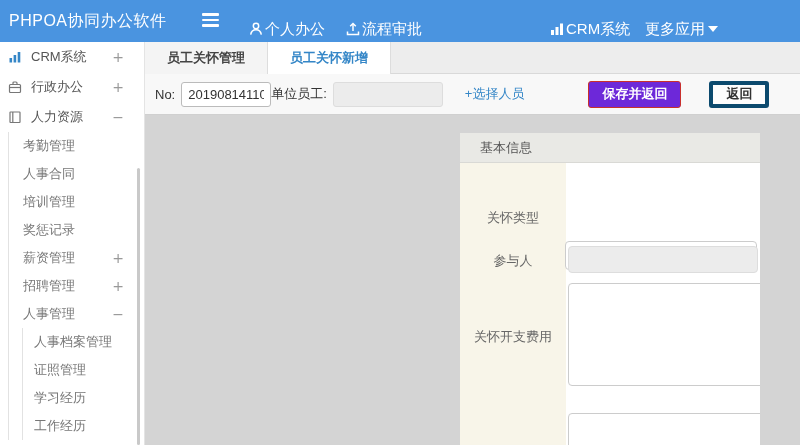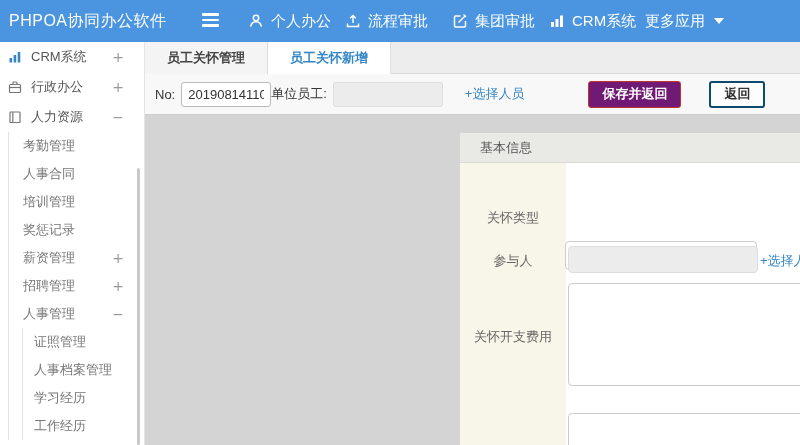--- a/index.html
+++ b/index.html
@@ -4,21 +4,21 @@
 <style>
   * { margin:0; padding:0; box-sizing:border-box; }
   html,body { width:800px; height:445px; overflow:hidden; }
   body { font-family:"Liberation Sans","DejaVu Sans",sans-serif; position:relative; background:#fff; }
 
   
   .navbar { position:absolute; left:0; top:0; width:800px; height:42px; background:#4a94e0; }
   .logo { position:absolute; left:9px; top:0; line-height:42px; color:#fff; font-size:16px; font-weight:normal; letter-spacing:.5px; }
   .hamburger { position:absolute; left:202px; top:13px; width:17px; height:16px; cursor:pointer; }
   .hamburger i { display:block; width:17px; height:2.5px; background:#fff; margin-bottom:3px; border-radius:1px; }
-  .nav-item { position:absolute; top:0; height:42px; display:flex; align-items:center; gap:7px; color:#fff; font-size:15px; cursor:pointer;text-align:center; }
+  .nav-item { position:absolute; top:8px; height:42px; display:flex; align-items:center; gap:1px; color:#fff; font-size:15px; cursor:pointer;text-align:center; }
   .nav-item svg { display:block; }
   .caret-down { width:0; height:0; border-left:5px solid transparent; border-right:5px solid transparent; border-top:6px solid #fff; margin-left:2px; }
 
   
   .sidebar { position:absolute; left:0; top:42px; width:145px; height:403px; background:#fff; border-right:1px solid #e4e4e4; overflow:hidden; }
   .side-item { position:relative; display:flex; align-items:center; color:#666; cursor:pointer; }
   .lvl1 { height:30px; padding-left:8px; font-size:13px; color:#555; }
   .lvl1 .s-icon { width:15px; height:15px; margin-right:8px; display:flex; align-items:center; }
   .exp { position:absolute; right:20px; color:#999; font-size:14px; font-family:"DejaVu Sans",sans-serif; }
   .sub1 { margin-left:8px; border-left:1px solid #e2e2e2; }
@@ -33,28 +33,28 @@
   .tab.active { background:#ffffff; color:#3486c7; }
 
   
   .toolbar { position:absolute; left:145px; top:74px; width:655px; height:41px; background:#f8f8f8; border-bottom:1px solid #d0d0d0; display:flex; align-items:center; padding-left:10px; }
   .tb-label { font-size:13px; color:#333; }
   .no-input { width:90px; height:25px; margin-left:6px; border:1px solid #bbb; border-radius:3px; font-size:13px; color:#333; padding:0 6px; background:#fff; }
   .unit-input { width:110px; height:25px; margin-left:6px; border:1px solid #ddd; border-radius:3px; background:#ececec; padding:0 6px; font-size:13px; }
   .lbl-unit { }
   .link { font-size:13px; color:#3486c7; text-decoration:none; cursor:pointer; }
   .tb-link { margin-left:22px; }
-  .btn-save { margin-left:64px; height:27px; padding:0 13px; background:#701a75; border:1px solid #c9302c; border-radius:3px; color:#fff; font-size:13px; font-weight:bold; cursor:pointer; }
-  .btn-back { margin-left:28px; height:27px; padding:0 13px; background:#fdfdfd; border:2px solid #0c4a6e; border-radius:3px; color:#333; font-size:13px; font-weight:bold; cursor:pointer; }
+  .btn-save { margin-left:64px; height:27px; padding:0 13px; background:#6d28d9; border:1px solid #c9302c; border-radius:3px; color:#fff; font-size:13px; font-weight:bold; cursor:pointer; }
+  .btn-back { margin-left:28px; height:27px; padding:0 13px; background:#fdfdfd; border:4px solid #0c4a6e; border-radius:3px; color:#333; font-size:13px; font-weight:bold; cursor:pointer; }
 
   
   .canvas { position:absolute; left:145px; top:115px; width:655px; height:330px; background:#d4d4d4; }
 
   
-  .panel { position:absolute; left:315px; top:18px; width:340px; height:312px; background:#fff; overflow:hidden; }
+  .panel { position:absolute; left:315px; top:18px; width:300px; height:312px; background:#fff; overflow:hidden; }
   .panel-header { height:30px; line-height:30px; background:#e9e9e5; border-bottom:1px solid #d9d9d5; color:#555; font-size:13px; padding-left:20px; }
   .panel-body { position:relative; height:282px; }
   .label-col { position:absolute; left:0; top:0; width:106px; height:282px; background:#f8f5e9; }
   .f-label { position:absolute; width:106px; text-align:center; font-size:13px; color:#666; }
   .lab-type { top:46px; }
   .lab-part { top:89px; }
   .lab-cost { top:165px;text-align:center; }
   .select-box { position:absolute; left:105px; top:39px; width:192px; height:29px; background:#fff; border:1px solid #ccc; border-radius:4px; font-size:13px; color:#555; line-height:27px; padding-left:10px; cursor:pointer;margin-top:39px; }
   .select-caret { position:absolute; right:10px; top:11px; width:0; height:0; border-left:4px solid transparent; border-right:4px solid transparent; border-top:5px solid #555; }
   .part-input { position:absolute; left:108px; top:83px; width:190px; height:27px; background:#ececec; border:1px solid #ddd; border-radius:4px; padding:0 6px; font-size:13px; }
@@ -88,30 +88,20 @@
     <span>
       <svg width="16" height="16" viewBox="0 0 16 16" fill="none" stroke="#fff" stroke-width="1.5">
         <path d="M8 10V3"></path>
           <path d="M5.2 5.3L8 2.5l2.8 2.8"></path>
           <path d="M2.5 10.5v3h11v-3"></path>
       </svg>
     </span>
     <span>流程审批</span>
   </div>
 
-  <div class="nav-item" style="left:452px;">
-    <span>
-      <svg width="16" height="16" viewBox="0 0 16 16" fill="none" stroke="#fff" stroke-width="1.5">
-        <path d="M13.5 8v5a1 1 0 0 1-1 1h-9a1 1 0 0 1-1-1v-9a1 1 0 0 1 1-1h5"></path>
-        <path d="M6.5 9.5l7-7"></path>
-          <path d="M11.5 1.5l2.5 2.5" stroke-width="1.2"></path>
-      </svg>
-    </span>
-    <span>集团审批</span>
-  </div>
 
   <div class="nav-item" style="left:549px;">
     <span>
       <svg width="16" height="16" viewBox="0 0 16 16" fill="#fff">
         <rect x="2" y="9" width="3" height="5"></rect>
           <rect x="6.5" y="6" width="3" height="8"></rect>
           <rect x="11" y="2.5" width="3" height="11.5"></rect>
       </svg>
     </span>
     <span>CRM系统</span>
@@ -179,24 +169,24 @@
     <div class="side-item">
       <span>招聘管理</span>
       <span class="exp">+</span>
     </div>
     <div class="side-item">
       <span>人事管理</span>
       <span class="exp">−</span>
     </div>
     <div class="sub2">
       <div class="side-item">
+        <span>人事档案管理</span>
+      </div>
+      <div class="side-item">
         <span>证照管理</span>
-      </div>
-      <div class="side-item">
-        <span>人事档案管理</span>
       </div>
       <div class="side-item">
         <span>学习经历</span>
       </div>
       <div class="side-item">
         <span>工作经历</span>
       </div>
     </div>
   </div>
   <div class="side-scroll"></div>

